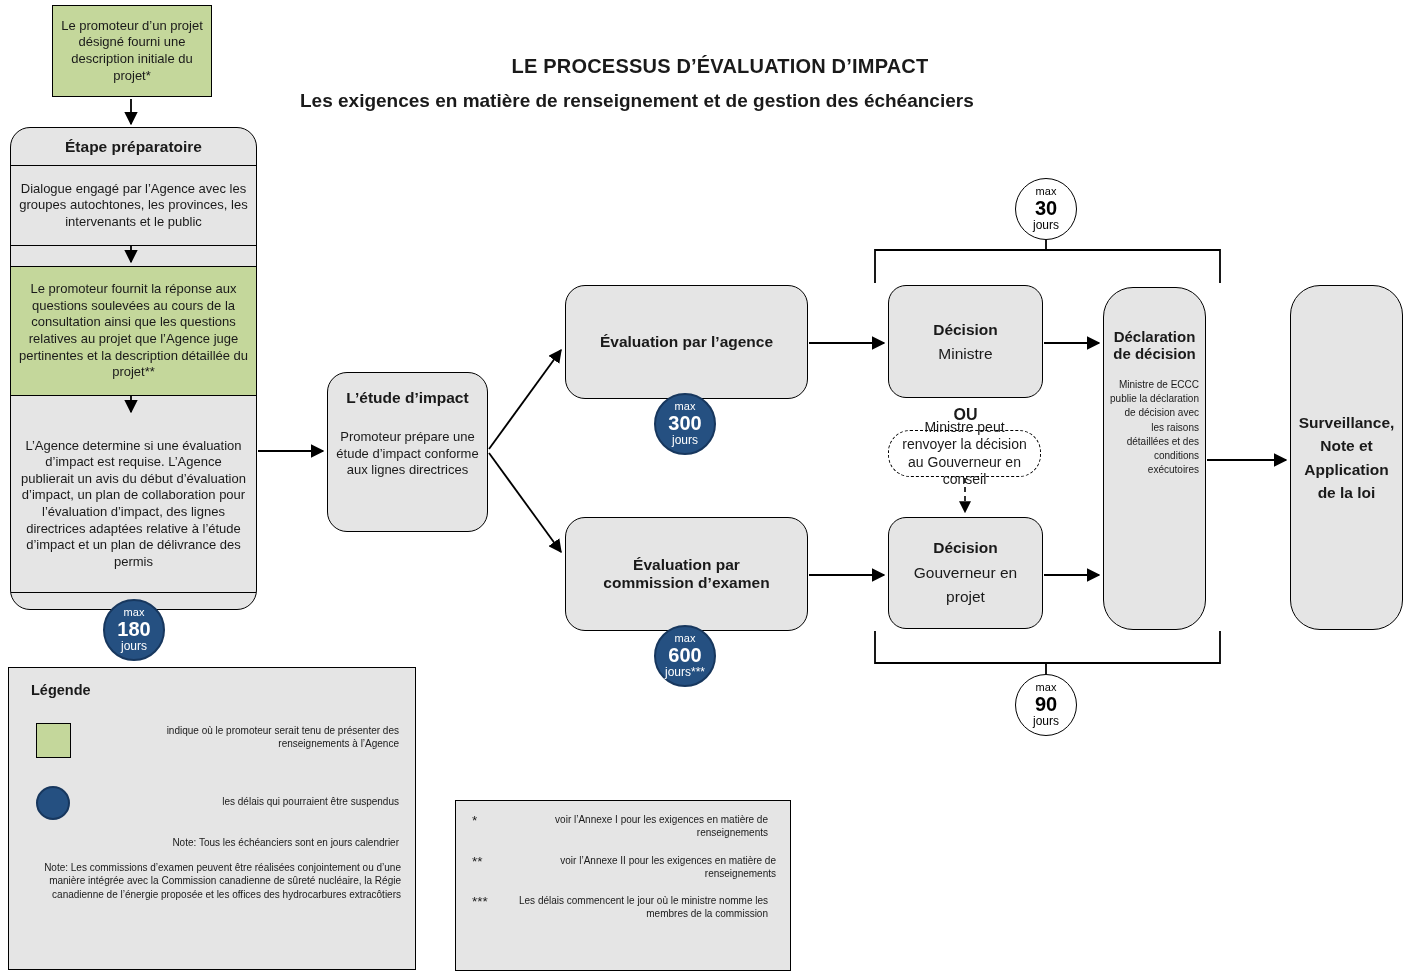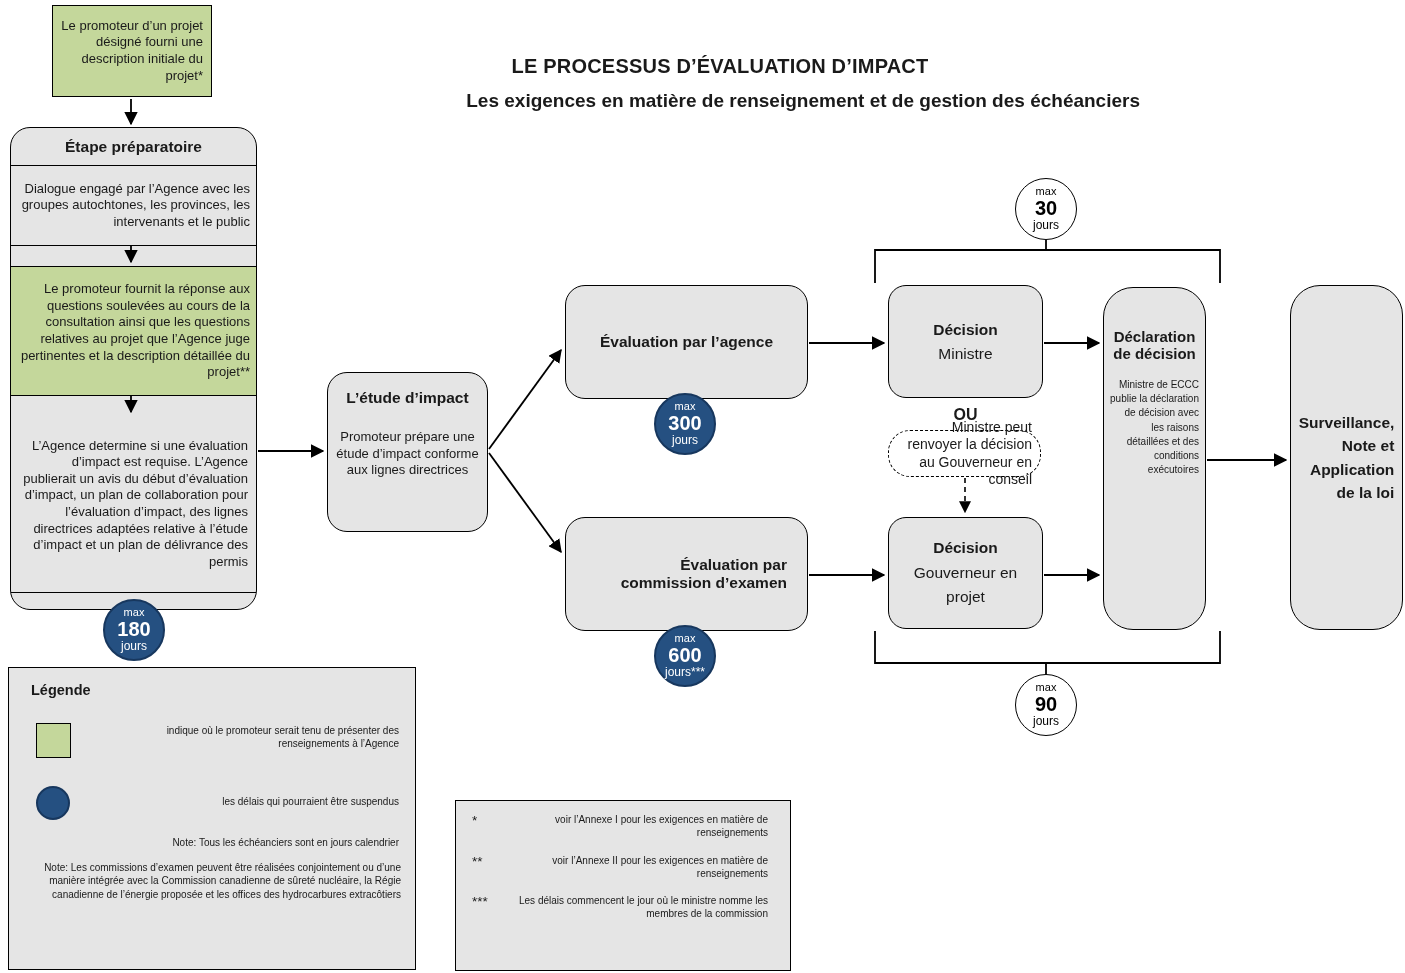--- a/index.html
+++ b/index.html
@@ -4,25 +4,25 @@
 <style>
   html,body{margin:0;padding:0;background:#ffffff;}
   #canvas{
     position:relative;width:1405px;height:973px;background:#fff;
     font-family:"Liberation Sans", sans-serif;color:#1a1a1a;overflow:hidden;
   }
   .abs{position:absolute;box-sizing:border-box;}
   .box{border:1.5px solid #000;background:#e5e5e5;z-index:1;}
   .round{border-radius:20px;}
   .biground{border-radius:30px;}
-  .center{display:flex;align-items:center;justify-content:center;text-align:right;}
+  .center{display:flex;align-items:center;justify-content:center;text-align:center;}
   .colcenter{display:flex;flex-direction:column;align-items:center;justify-content:center;text-align:center;}
   .green{background:var(--green,#c4d79b);}
   .title{font-size:20px;font-weight:bold;text-align:center;letter-spacing:.2px;}
-  .subtitle{font-size:19px;font-weight:bold;text-align:right;}
+  .subtitle{font-size:19px;font-weight:bold;text-align:left;}
   .hdr{font-weight:bold;font-size:15.5px;}
   .body13{font-size:13px;line-height:1.28;}
   .body135{font-size:10px;line-height:1.33;text-align:right;}
   .badge{
     border-radius:50%;width:62px;height:62px;z-index:3;
     display:flex;flex-direction:column;align-items:center;justify-content:center;
     line-height:1.05;text-align:center;position:absolute;box-sizing:border-box;
   }
   .badge.blue{background:var(--blue,#255081);border:2px solid var(--blueBorder,#17375e);color:#fff;}
   .badge.white{background:#fff;border:1.5px solid #000;color:#000;}
@@ -173,21 +173,21 @@
     <div class="abs body135" style="left:30px;top:193px;width:362px;">Note: Les commissions d’examen peuvent être réalisées conjointement ou d’une manière intégrée avec la Commission canadienne de sûreté nucléaire, la Régie canadienne de l’énergie proposée et les offices des hydrocarbures extracôtiers</div>
   </div>
 
   <div class="abs box" style="left:455px;top:800px;width:336px;height:171px;padding:12px 10px 0 16px;">
     <div class="fnrow" style="margin-bottom:14px;">
       <span class="fnsym">*</span>
       <span class="body135" style="width:260px;">voir l’Annexe I pour les exigences en matière de renseignements</span>
     </div>
     <div class="fnrow" style="margin-bottom:14px;">
       <span class="fnsym">**</span>
-      <span class="body135" style="width:260px;">voir l’Annexe II pour les exigences en matière de renseignements</span>
+      <span class="body135" style="width:260px;margin-left:8px;">voir l’Annexe II pour les exigences en matière de renseignements</span>
     </div>
     <div class="fnrow">
       <span class="fnsym">***</span>
       <span class="body135" style="width:260px;">Les délais commencent le jour où le ministre nomme les membres de la commission</span>
     </div>
   </div>
 
 </div>
 
 </body></html>

